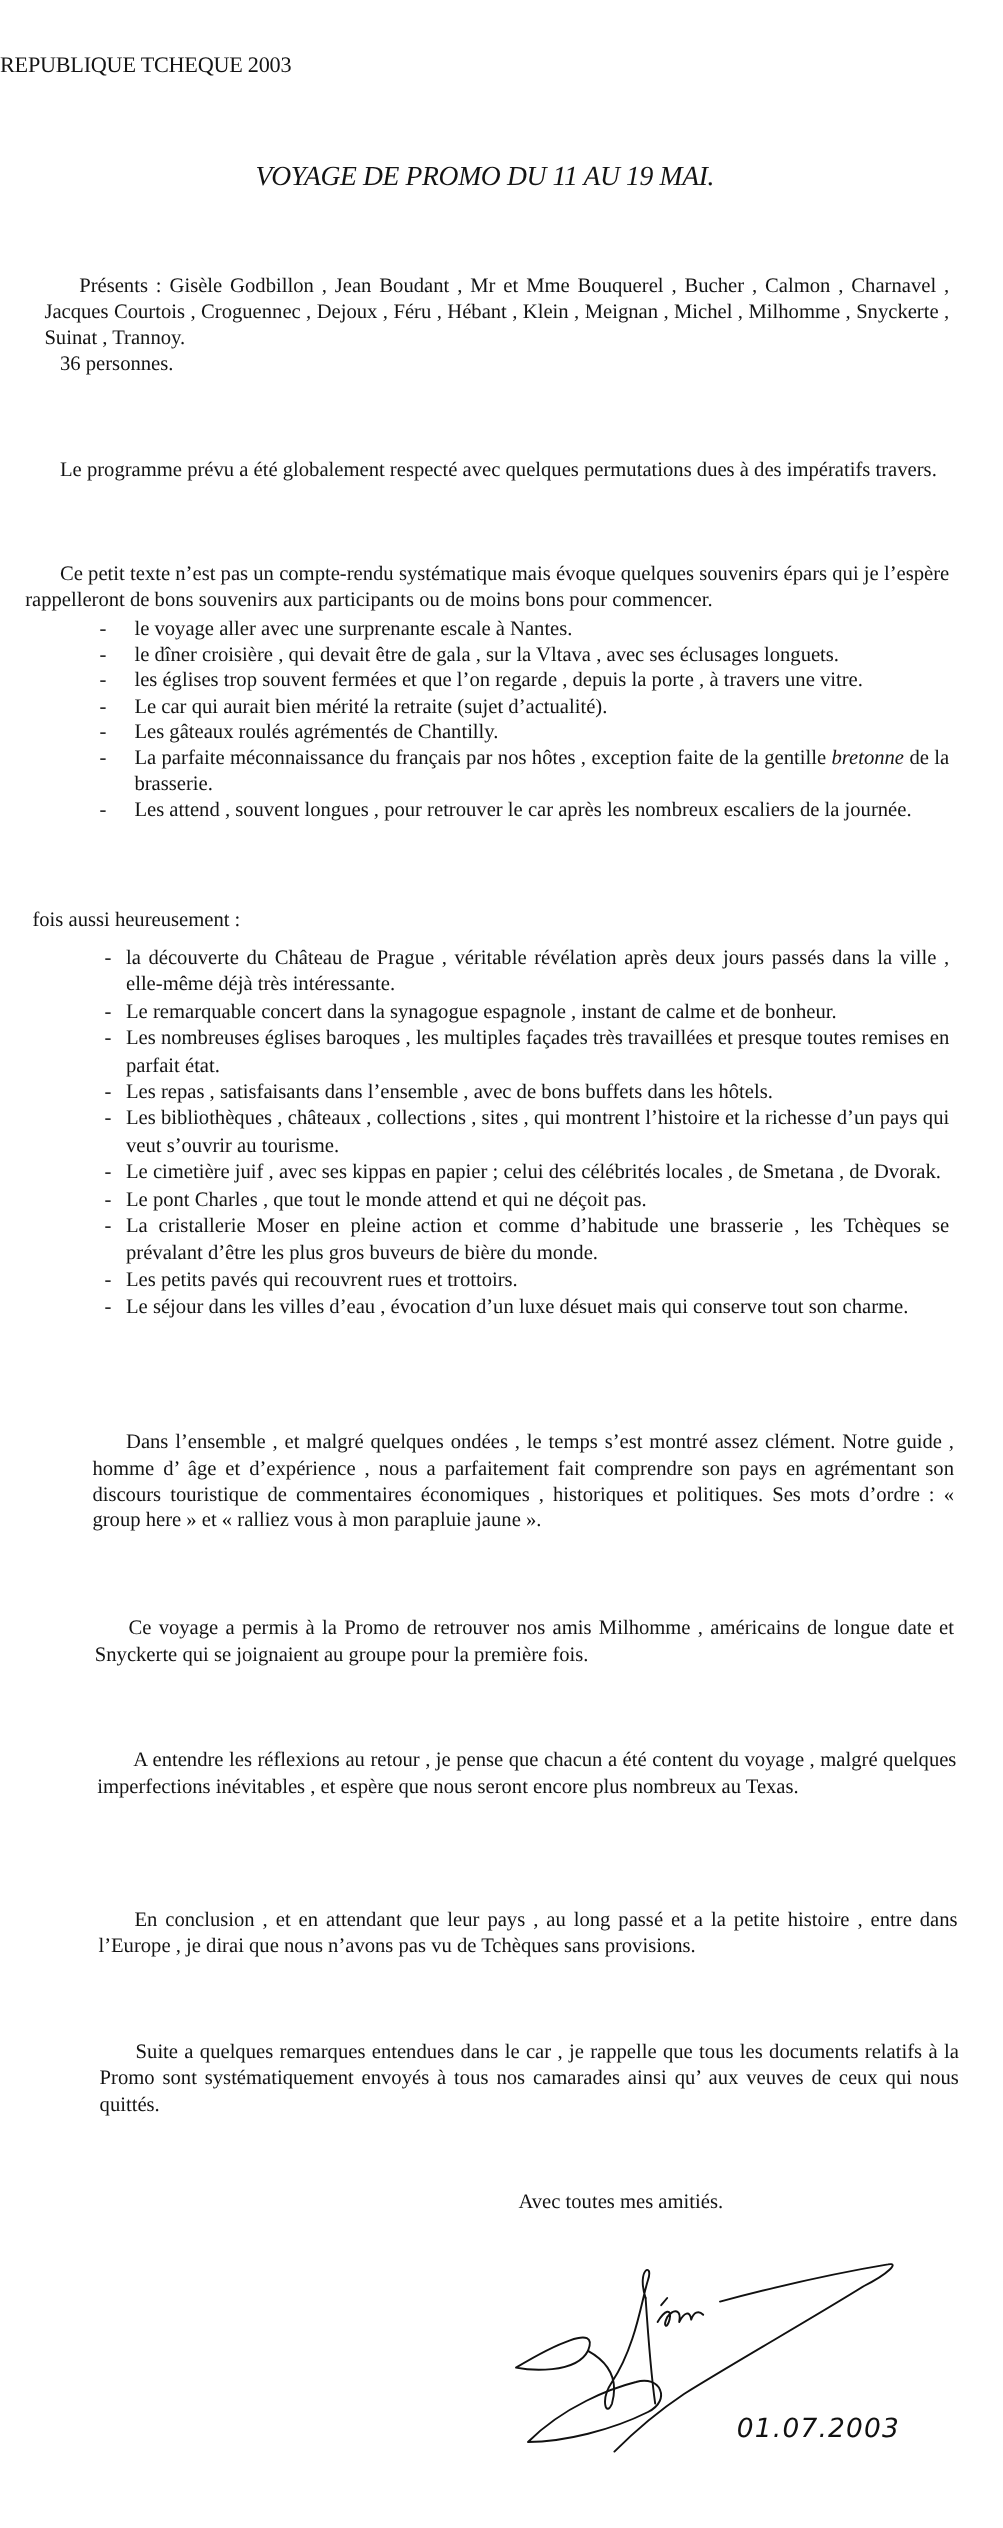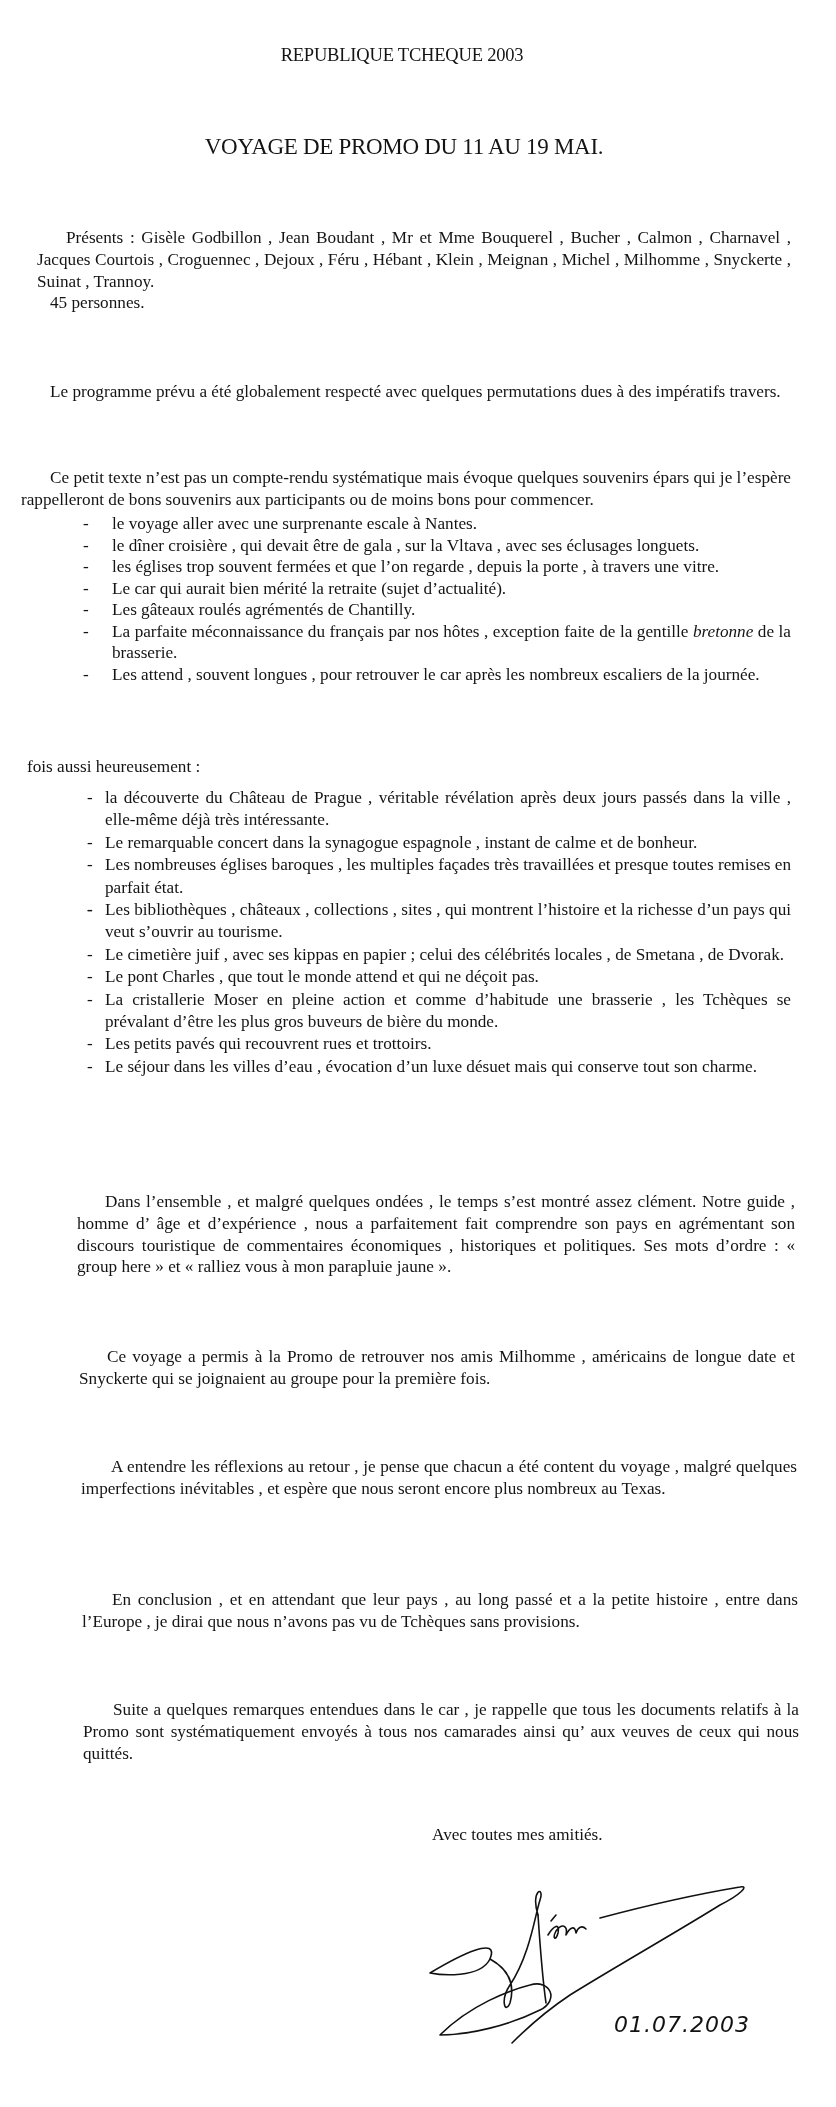--- a/index.html
+++ b/index.html
@@ -3,26 +3,26 @@
   <meta charset="utf-8">
   <style>
     html, body { margin: 0; padding: 0; background: #ffffff; }
     body {
       width: 836px; height: 2107px; position: relative; overflow: hidden;
       font-family: "Liberation Serif", "DejaVu Serif", serif;
       color: #141414;
     }
     .abs { position: absolute; }
     .title {
-      left: 0; width: 804px; top: 44px; text-align: center;
+      left: 0; width: 804px; top: 44px; 
       font-size: 18.5px; line-height: 22px; letter-spacing: -0.2px;
     }
     .subtitle {
       left: 0; width: 808px; top: 133px; text-align: center;
-      font-size: 23px; line-height: 28px; letter-spacing: -0.3px;
+      font-size: 23px; line-height: 28px; letter-spacing: -0.3px; font-style: italic;
     }
     .para {
       font-size: 17.2px; line-height: 21.8px; text-align: justify;
       text-align-last: left; margin: 0;
     }
     .p-presents { left: 21px; width: 770px; top: 227px; }
     .p-presents .first { display: block; text-indent: 29px; margin-left: 16px; }
     .p-presents .count { display: block; padding-left: 29px; }
     .p-programme { left: 21px; width: 770px; top: 381px; text-indent: 29px; }
     .p-intro { left: 21px; width: 770px; top: 467px; text-indent: 29px; }
@@ -52,21 +52,21 @@
     .bret { font-style: italic; }
   </style>
 </head>
 <body>
 
 <div class="abs title">REPUBLIQUE TCHEQUE 2003</div>
 <div class="abs subtitle">VOYAGE DE PROMO DU 11 AU 19 MAI.</div>
 
 <div class="abs para p-presents">
   <span class="first">Présents : Gisèle Godbillon , Jean Boudant , Mr et Mme Bouquerel , Bucher , Calmon , Charnavel , Jacques Courtois , Croguennec , Dejoux , Féru , Hébant , Klein , Meignan , Michel , Milhomme , Snyckerte , Suinat , Trannoy.</span>
-  <span class="count">45 personnes.</span>
+  <span class="count">36 personnes.</span>
 </div>
 
 <p class="abs para p-programme">Le programme prévu a été globalement respecté avec quelques permutations dues à des impératifs travers.</p>
 <p class="abs para p-intro">Ce petit texte n’est pas un compte-rendu systématique mais évoque quelques souvenirs épars qui je l’espère rappelleront de bons souvenirs aux participants ou de moins bons pour commencer.</p>
 
 <ul class="abs list1">
   <li><span class="dash">-</span><span>le voyage aller avec une surprenante escale à Nantes.</span></li>
   <li><span class="dash">-</span><span>le dîner croisière , qui devait être de gala , sur la Vltava , avec ses éclusages longuets.</span></li>
   <li><span class="dash">-</span><span>les églises trop  souvent fermées et que l’on regarde , depuis la porte , à travers une vitre.</span></li>
   <li><span class="dash">-</span><span>Le car qui aurait bien mérité la retraite (sujet d’actualité).</span></li>
@@ -74,21 +74,21 @@
   <li><span class="dash">-</span><span>La parfaite méconnaissance du français par nos hôtes , exception faite de la gentille </span><span class="bret">bretonne</span><span> de la brasserie.</span></li>
   <li><span class="dash">-</span><span>Les attend , souvent longues , pour retrouver le car après les nombreux escaliers de la journée.</span></li>
 </ul>
 
 <div class="abs mais">fois aussi heureusement :</div>
 
 <ul class="abs list2">
   <li><span class="dash">-</span><span>la découverte du Château de Prague ,  véritable révélation après deux jours passés dans la ville , elle-même déjà très intéressante.</span></li>
   <li><span class="dash">-</span><span>Le remarquable concert dans la synagogue espagnole , instant de calme et de bonheur.</span></li>
   <li><span class="dash">-</span><span>Les nombreuses églises baroques , les multiples façades très travaillées et presque toutes remises en parfait état.</span></li>
-  <li><span class="dash">-</span></li>
+  <li><span class="dash">-</span><span>Les repas , satisfaisants dans l’ensemble , avec de bons buffets dans les hôtels.</span></li>
   <li><span class="dash">-</span><span>Les bibliothèques , châteaux , collections ,  sites , qui montrent l’histoire et la richesse d’un pays qui veut s’ouvrir au tourisme.</span></li>
   <li><span class="dash">-</span><span>Le cimetière juif , avec ses kippas en papier ; celui des célébrités locales , de Smetana , de Dvorak.</span></li>
   <li><span class="dash">-</span><span>Le pont Charles , que tout le monde attend et qui ne déçoit pas.</span></li>
   <li><span class="dash">-</span><span>La cristallerie Moser en pleine action et comme d’habitude une brasserie , les Tchèques se prévalant d’être les plus gros buveurs de bière du monde.</span></li>
   <li><span class="dash">-</span><span>Les petits pavés qui recouvrent rues et trottoirs.</span></li>
   <li><span class="dash">-</span><span>Le séjour dans les villes d’eau , évocation d’un luxe désuet mais qui conserve tout son charme.</span></li>
 </ul>
 
 <p class="abs para p-ensemble">Dans l’ensemble , et malgré quelques ondées , le temps s’est montré assez clément. Notre guide , homme d’ âge et d’expérience ,  nous a parfaitement fait comprendre son pays en agrémentant son discours touristique de commentaires économiques , historiques et politiques. Ses mots d’ordre : « group here » et «  ralliez vous à mon parapluie jaune ».</p>
 <p class="abs para p-voyage">Ce voyage a permis à la Promo de retrouver nos amis Milhomme , américains de longue date et Snyckerte qui se joignaient au groupe pour la première fois.</p>

